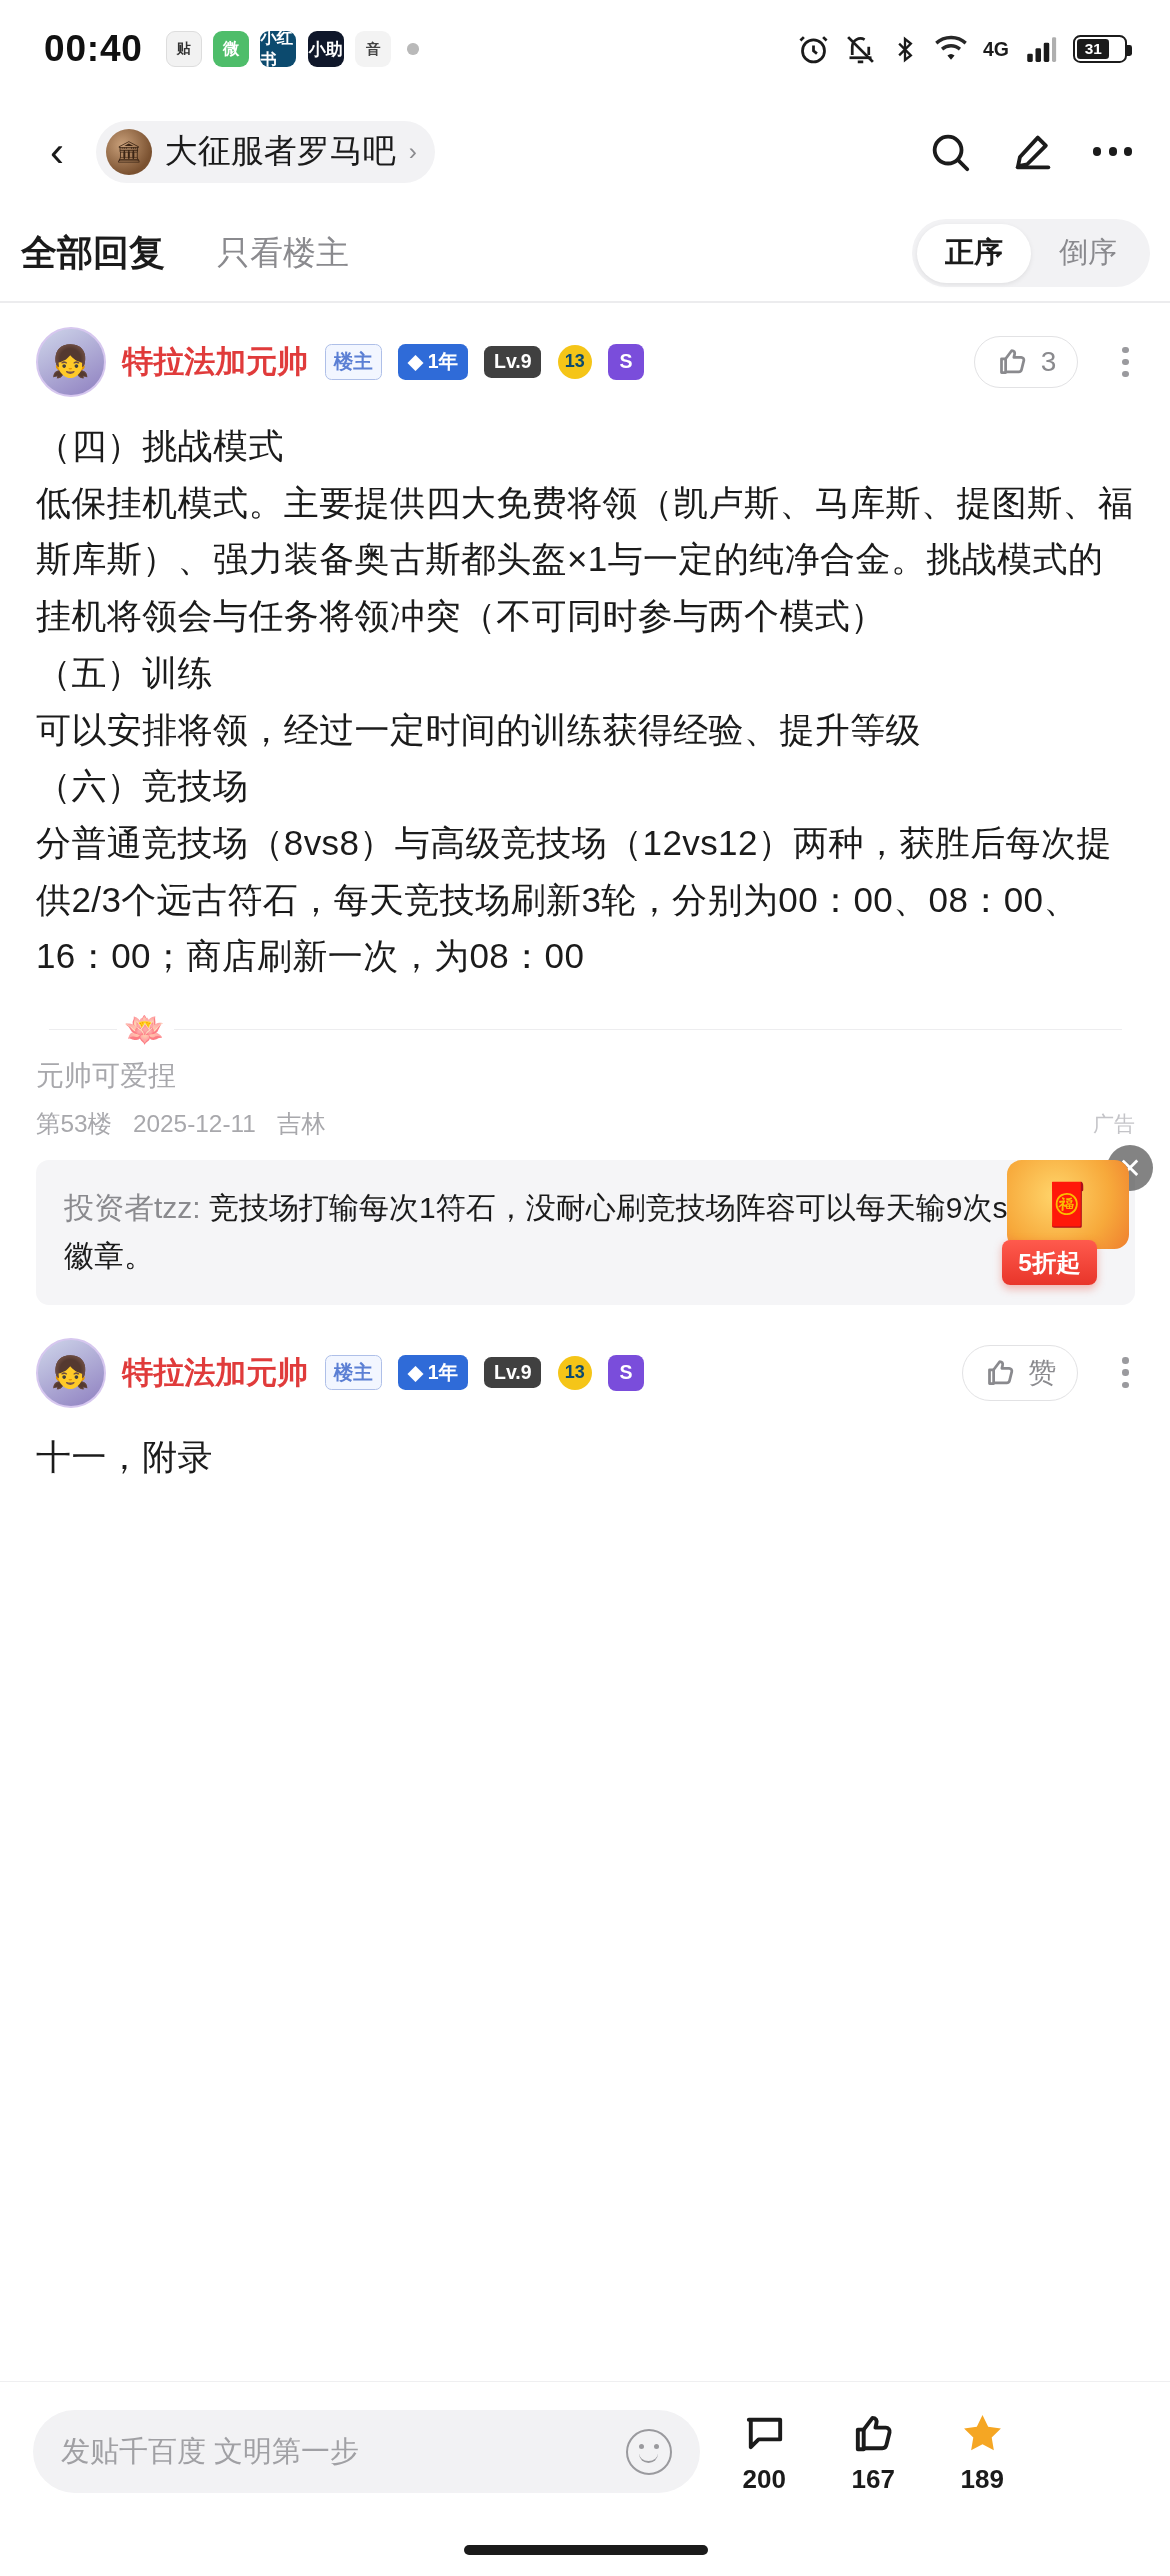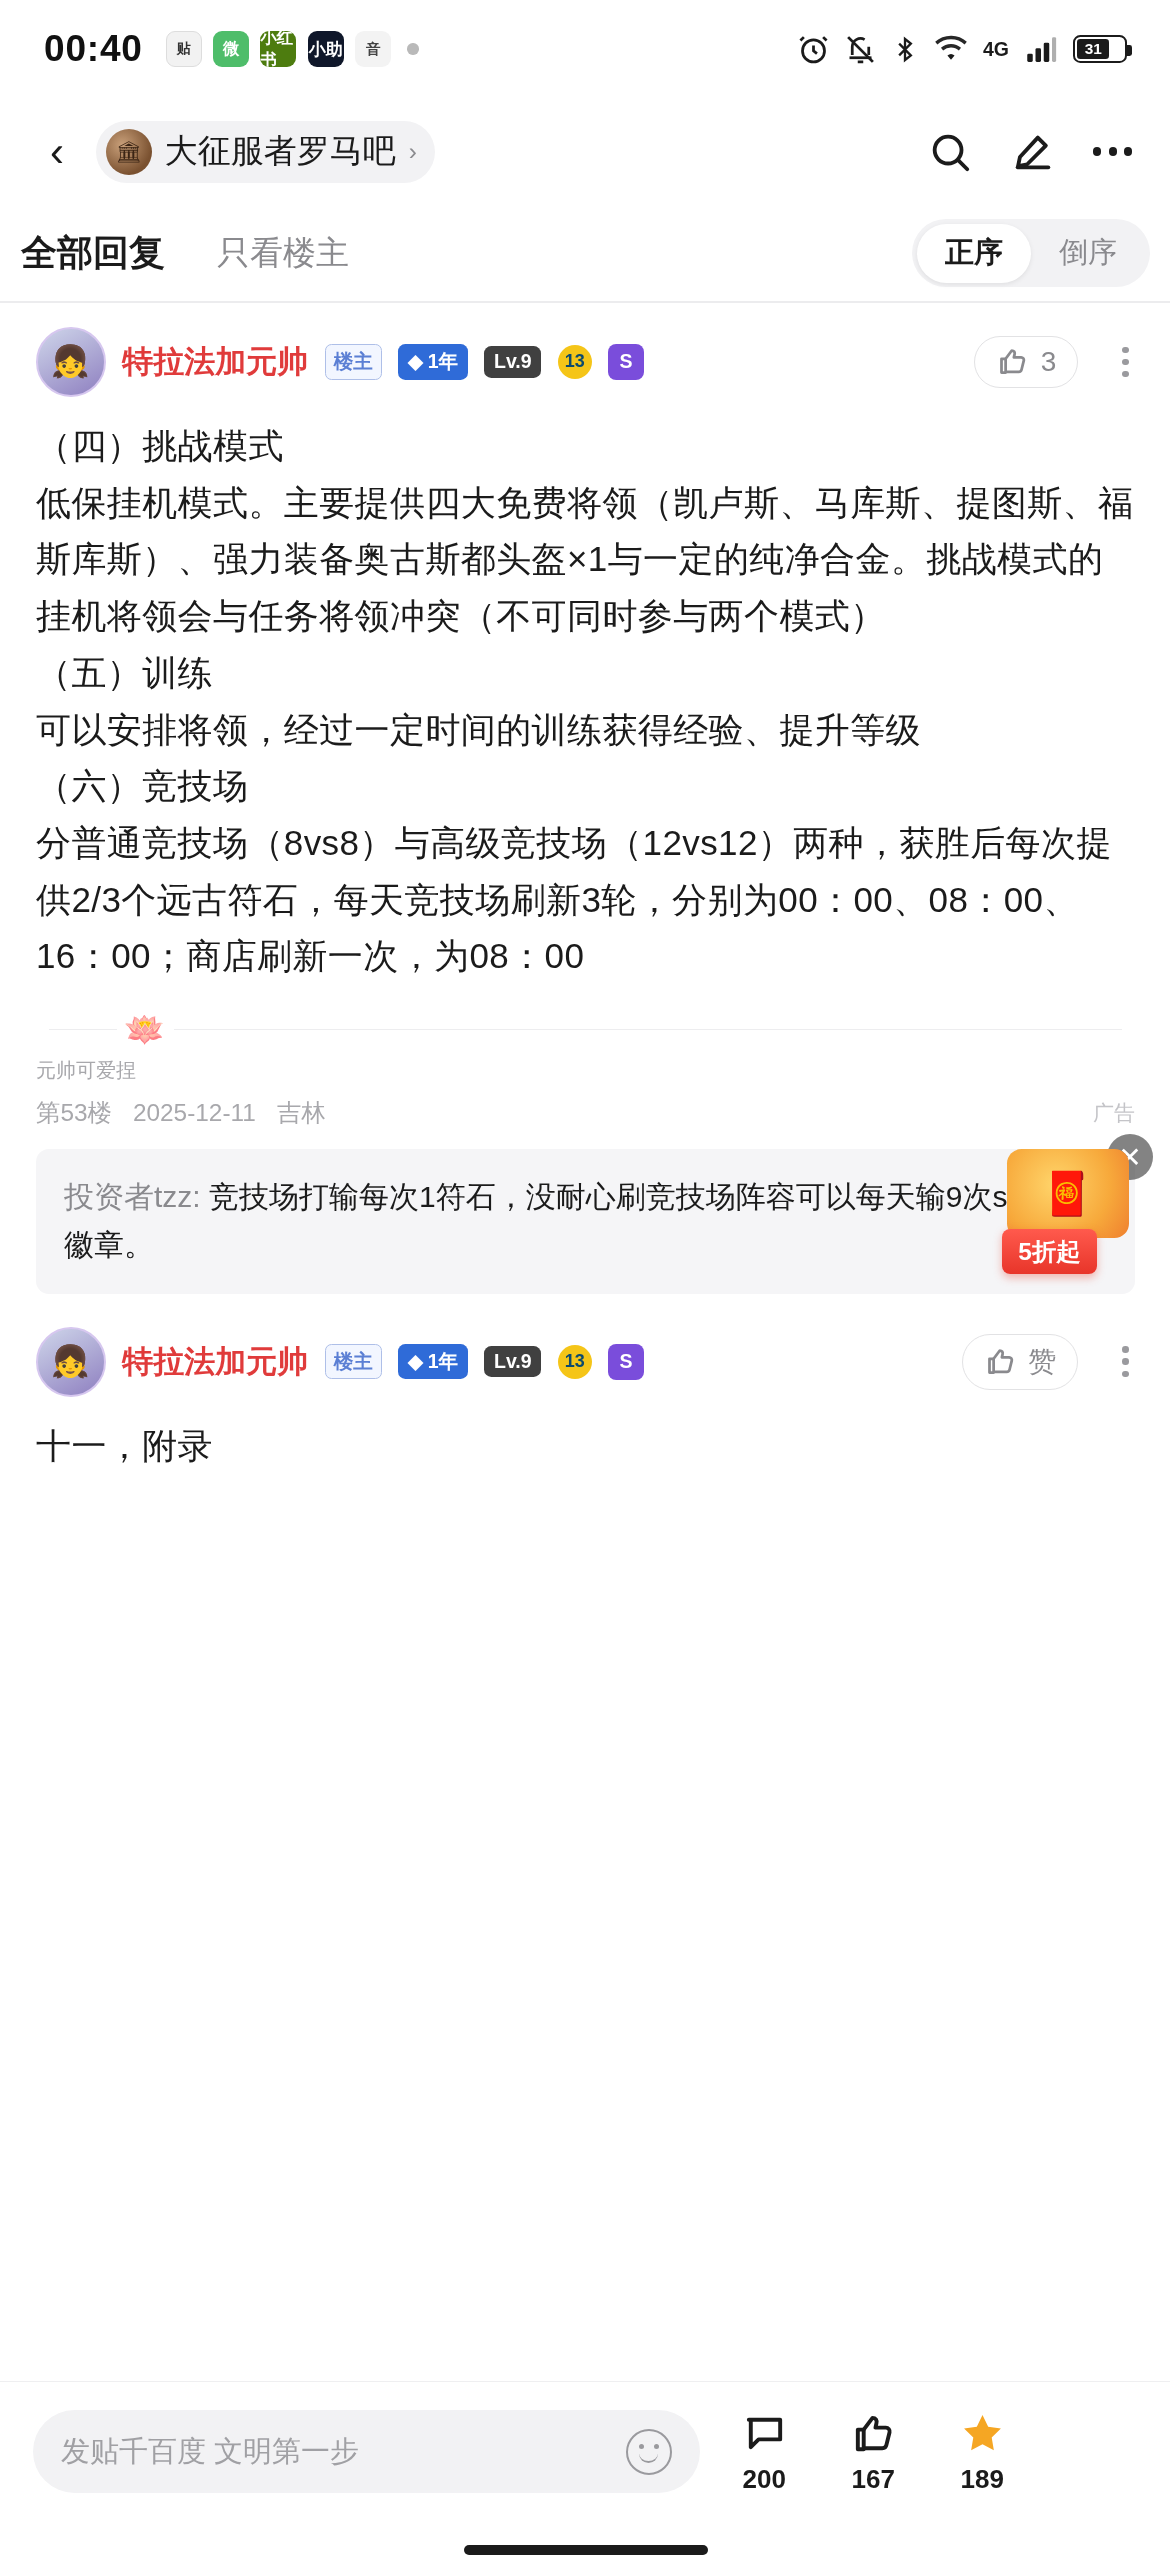--- a/index.html
+++ b/index.html
@@ -33,21 +33,21 @@
   .status-apps { display: flex; align-items: center; gap: 11.4px; }
   .appicon {
     width: 36px; height: 36px;
     border-radius: 9px;
     display: flex; align-items: center; justify-content: center;
     font-size: 16.3px; color: #fff; font-weight: 700;
     overflow: hidden;
   }
   .ai-1 { background: #f2f2f2; color: #333; border: 1.6px solid #ddd; font-size: 14px;}
   .ai-2 { background: #4ebd6a; }
-  .ai-3 { background: #4d7c0f; }
+  .ai-3 { background: #0c4a6e; }
   .ai-4 { background: #0f172a; font-size: 17px; }
   .ai-5 { background: #f3f3f3; color: #444; font-size: 14.6px; }
   .ai-dot { width: 11.4px; height: 11.4px; border-radius: 50%; background: #b9b9b9; margin-left: 4.9px;}
   .status-right {
     margin-left: auto;
     display: flex; align-items: center; gap: 14px;
   }
   .sicon { color: #1b1b1b; display: flex; align-items: center;}
   .net-label { font-size: 19.5px; font-weight: 700; color:#1b1b1b; }
   .battery {
@@ -181,21 +181,21 @@
 
   .lotus-sep {
     display:flex; align-items:center; gap: 8.1px;
     padding: 28px 49px 11.4px 49px;
   }
   .lotus-sep .ln { flex: 1; height: 1.6px; background:#ededef; }
   .lotus-ico { font-size: 33px; line-height: 1; }
 
   .signature {
     padding: 0 36px;
-    font-size: 20px; color: #a8a8ac;
+    font-size: 28px; color: #a8a8ac;
   }
   .meta {
     padding: 13px 36px 0 36px;
     font-size: 24.4px; color:#a8a8ac;
     display:flex; align-items:center; gap: 21px;
   }
   .ad-label { margin-left:auto; font-size: 21px; color:#c4c4c8; }
 
   
   .quote-wrap { padding: 19.5px 36px 0 36px; position: relative; }

